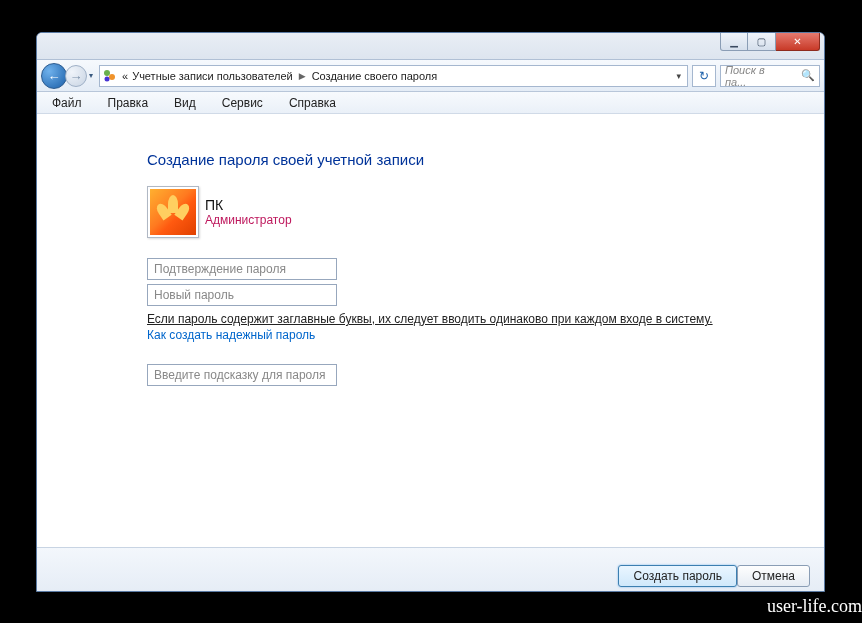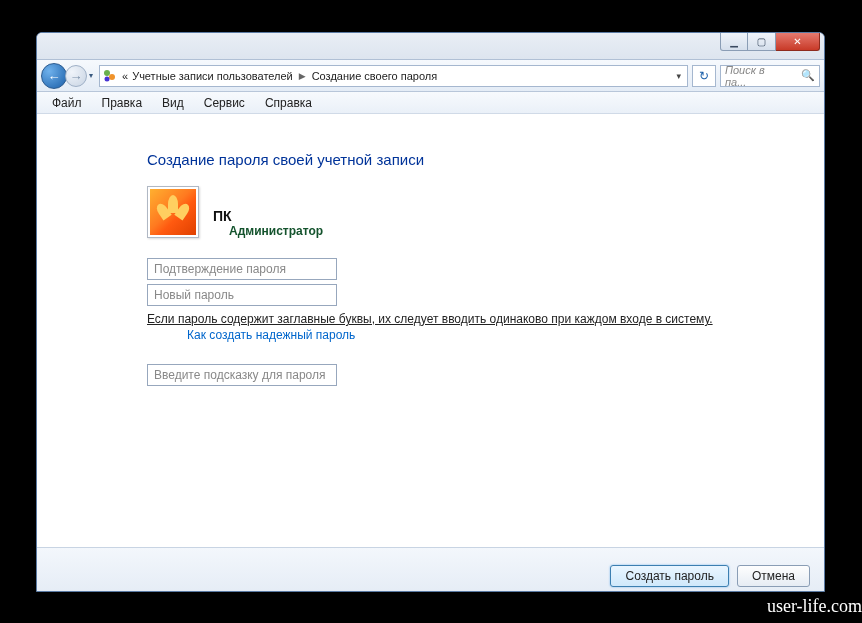--- a/index.html
+++ b/index.html
@@ -92,69 +92,69 @@
       border: 1px solid #a5b7cf; background:#fff;
       display:flex; align-items:center;
       padding: 0 4px; gap: 18px;
       color: #888; font-style: italic; font-size: 11px;
     }
     .menubar {
       height: 22px;
       background: linear-gradient(#f7fafd,#eaf0f8);
       border-bottom: 1px solid #d0dae7;
       display: flex; align-items: center;
-      padding: 0 6px; gap: 2px;
+      padding: 0 6px; gap: 8px;
     }
     .menuitem { padding: 2px 9px; font-size: 12px; color: #222; }
     .content {
       background: #fff;
       padding: 37px 22px 12px 110px;
       height: calc(100% - 27px - 32px - 22px - 44px);
       overflow: auto;
     }
     .page-title {
       color: #003399; font-size: 15px; font-weight: 400;
       margin-bottom: 18px;
     }
-    .userrow { display:flex; align-items:flex-end; gap: 14px; margin-bottom: 20px; font-weight: bold; }
+    .userrow { display:flex; align-items:center; gap: 6px; margin-bottom: 20px; }
     .avatar {
       width: 52px; height: 52px;
       border: 1px solid #b0b8c4;
       padding: 2px;
       background: #fff;
       box-shadow: 1px 1px 2px rgba(0,0,0,0.15);
     }
     .avatar-inner {
       width: 100%; height: 100%;
       background: linear-gradient(135deg, #ffb030 0%, #ff7a20 45%, #ff5a10 60%, #e04000 100%);
       position: relative; overflow: hidden;
     }
     .petal { position:absolute; background:#ffcf60; border-radius:50% 50% 0 0; }
     .username { font-size: 14px; color: #111; }
-    .userrole { font-size: 12px; color: #14532d; margin-left: 16px; }
+    .userrole { font-size: 12px; color: #be185d; }
     .pwfield {
       display: block;
       width: 190px; height: 22px;
       border: 1px solid #97a7bd;
       padding: 0 6px;
       font-size: 12px; color: #888;
       background: #fff;
       margin-bottom: 4px;
       outline: none;
     }
     .pwfield::placeholder { color: #888; }
     .infotext { color: #222; font-size: 12px; margin: 6px 0 2px; text-decoration: underline; }
-    .link { color: #0066cc; font-size: 12px; cursor: pointer; margin-left: 40px; }
+    .link { color: #0066cc; font-size: 12px; cursor: pointer; }
     .block2 { margin-top: 22px; }
     .footer {
       height: 56px;
       background: linear-gradient(#f3f7fc,#e2eaf4);
       border-top: 1px solid #c8d4e3;
       display:flex; align-items:center; justify-content:flex-end;
-      padding: 0 14px; gap: 8px;
+      padding: 0 14px; 
     }
     .btn {
       height: 22px;
       padding: 0 14px;
       border: 1px solid #8a9db5;
       border-radius: 3px;
       background: linear-gradient(#fefefe,#e6ecf4);
       font-size: 12px; color: #222;
       display:flex; align-items:center;
     }

